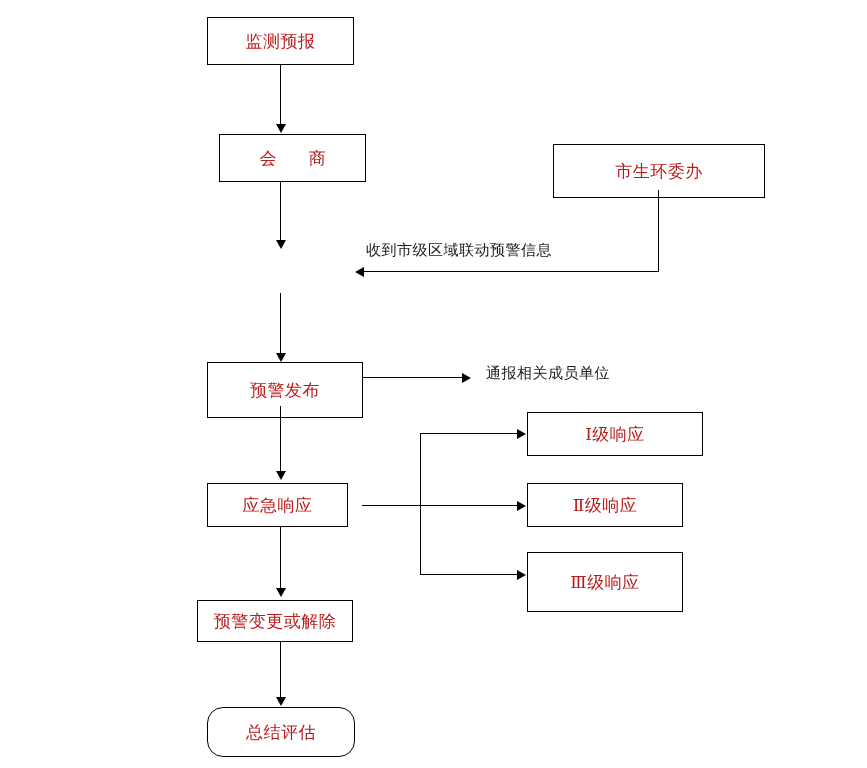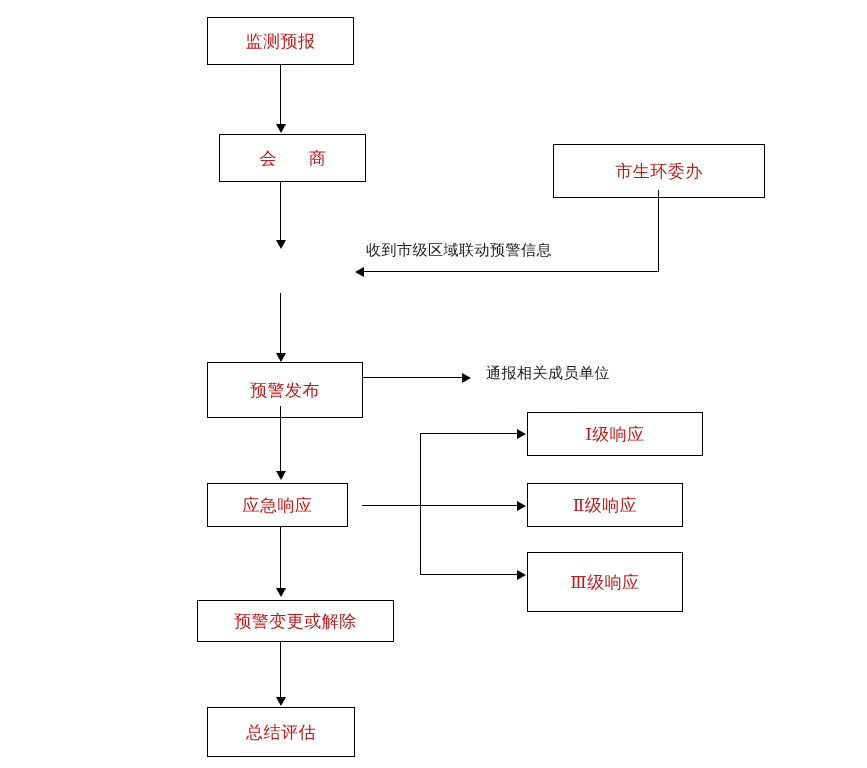--- a/index.html
+++ b/index.html
@@ -139,24 +139,24 @@
     <span>Ⅱ级响应</span>
   </div>
 
   <div class="node" style="left:527px; top:552px; width:156px; height:60px;">
     <span>Ⅲ级响应</span>
   </div>
 
   <div class="conn v" style="left:280px; top:527px; height:64px;"></div>
   <div class="arrow down" style="left:276px; top:588px;"></div>
 
-  <div class="node" style="left:197px; top:600px; width:197px; height:42px;">
+  <div class="node" style="left:197px; top:600px; width:156px; height:42px;">
     <span>预警变更或解除</span>
   </div>
 
   <div class="conn v" style="left:280px; top:642px; height:57px;"></div>
   <div class="arrow down" style="left:276px; top:697px;"></div>
 
-  <div class="node" style="left:207px; top:707px; width:148px; height:50px;">
+  <div class="node" style="left:207px; top:707px; width:148px; height:50px;border-radius:16px;">
     <span>总结评估</span>
   </div>
 
 </div>
 
 </body></html>

